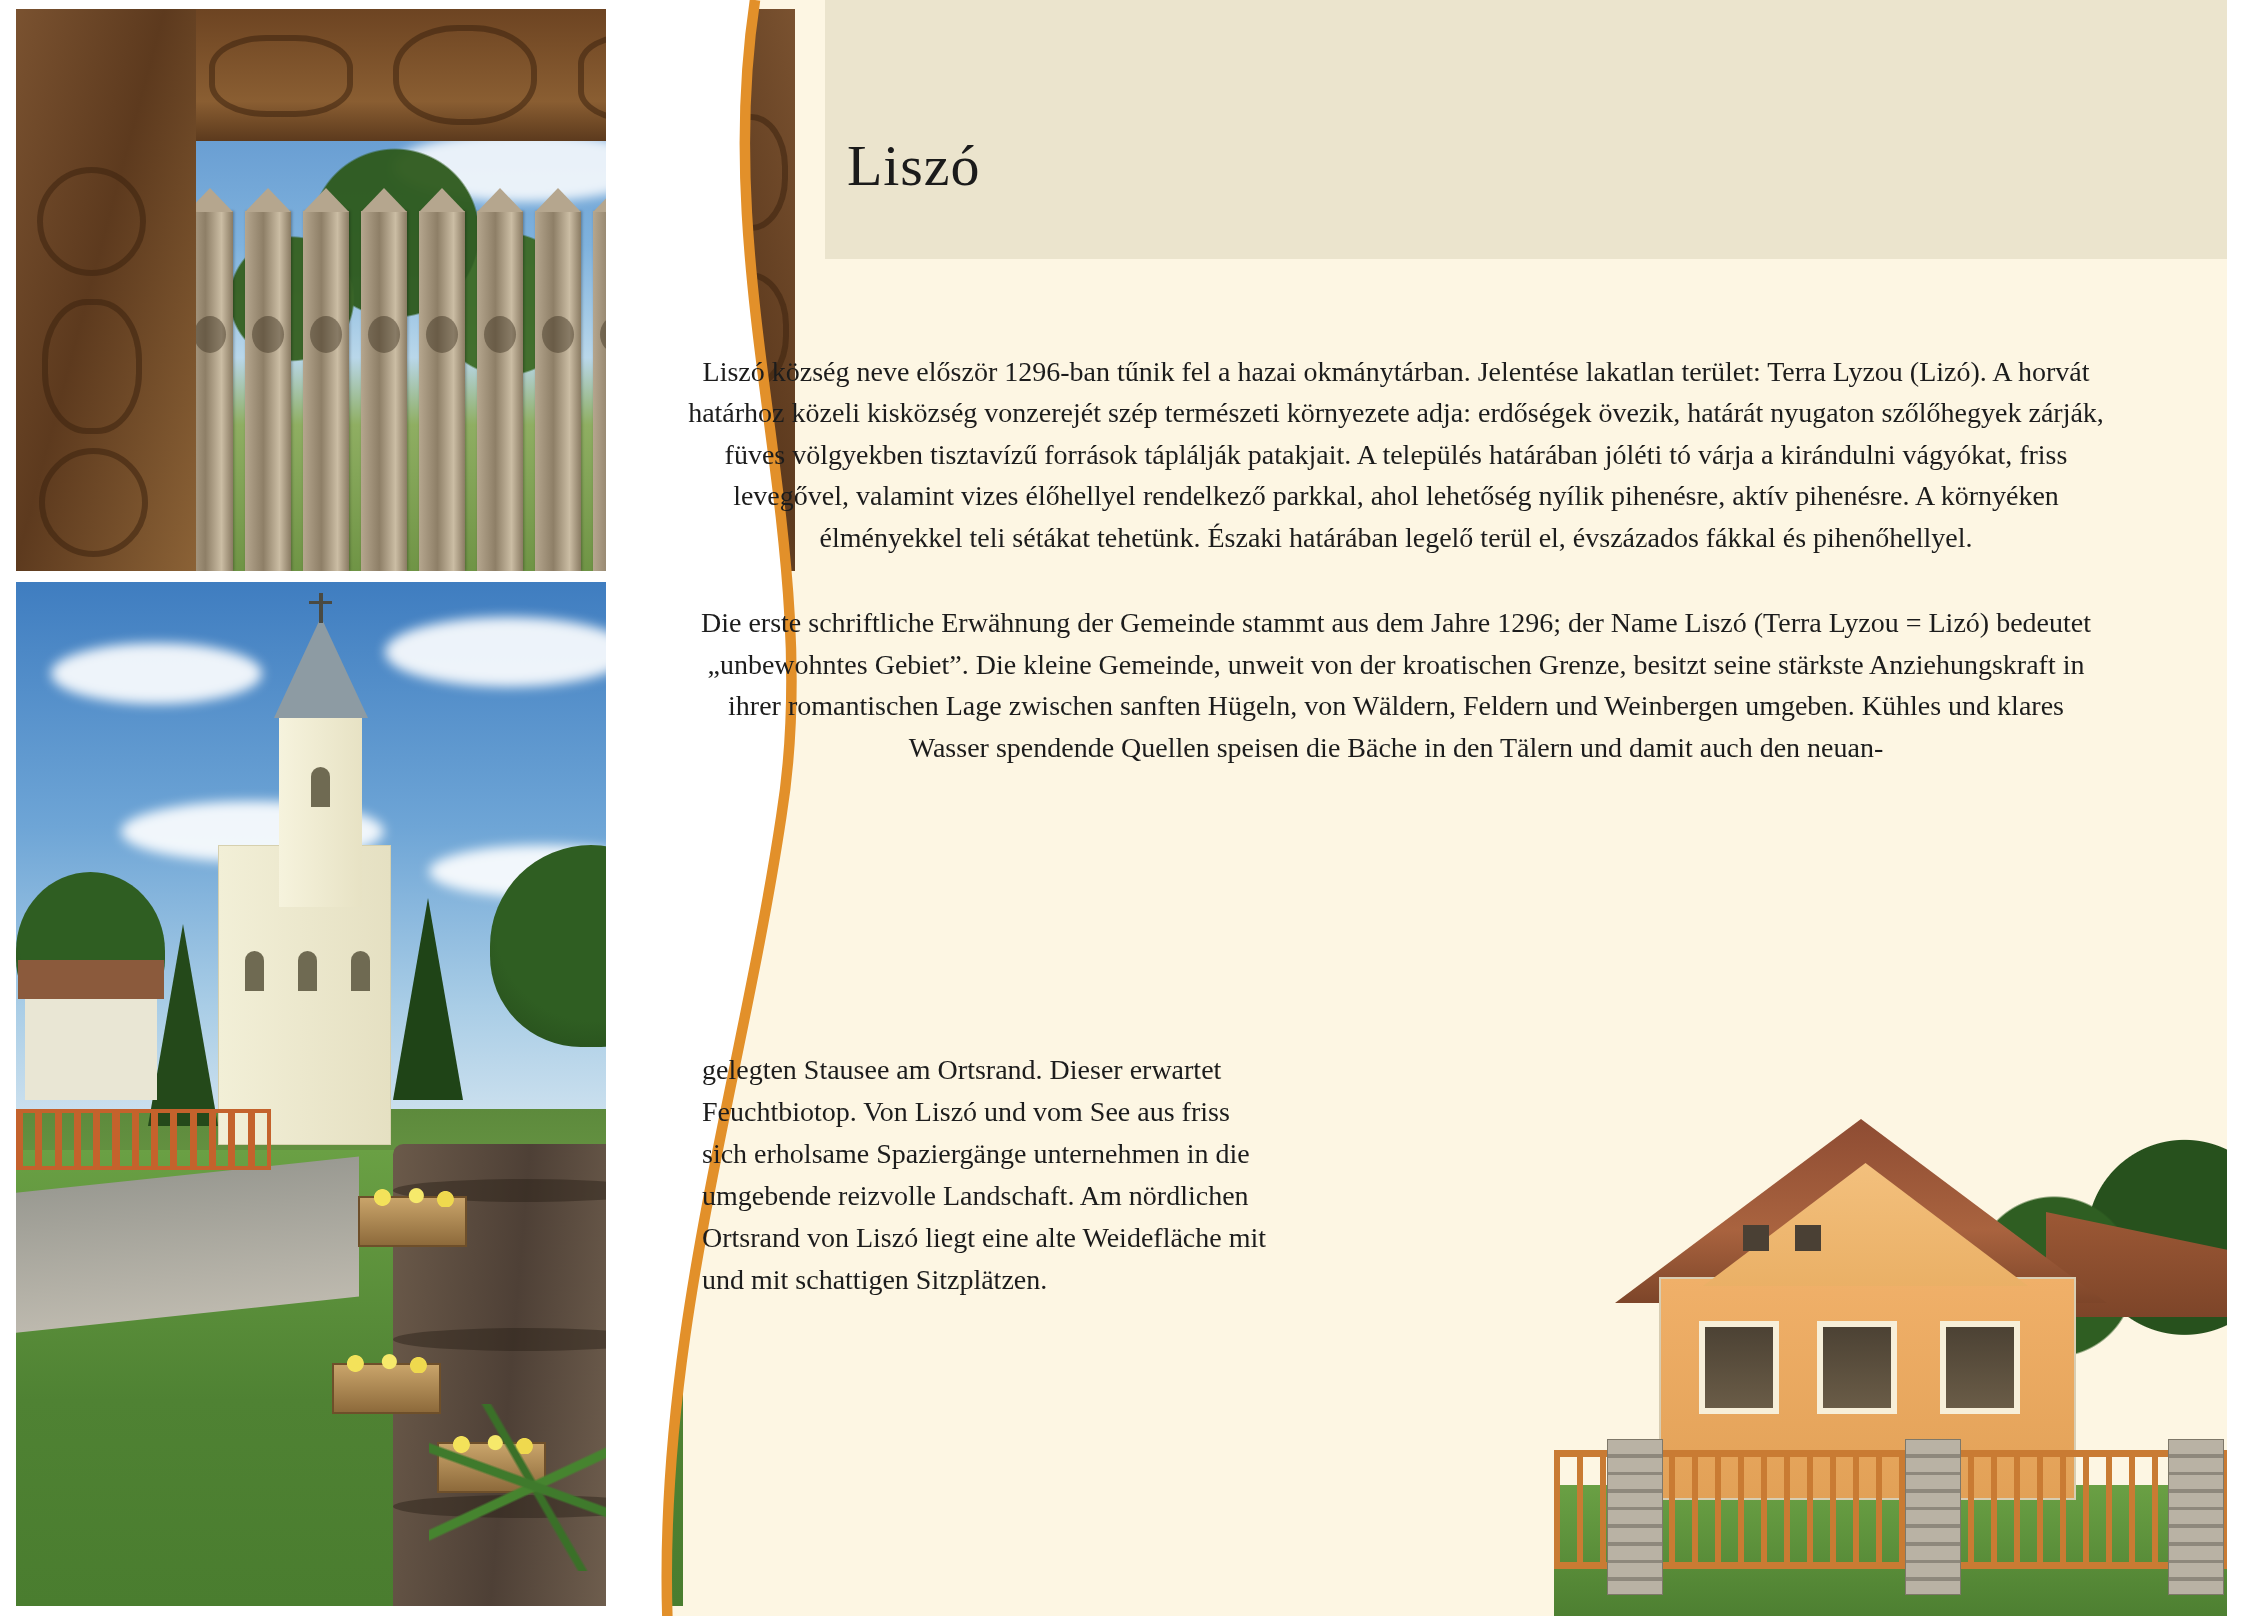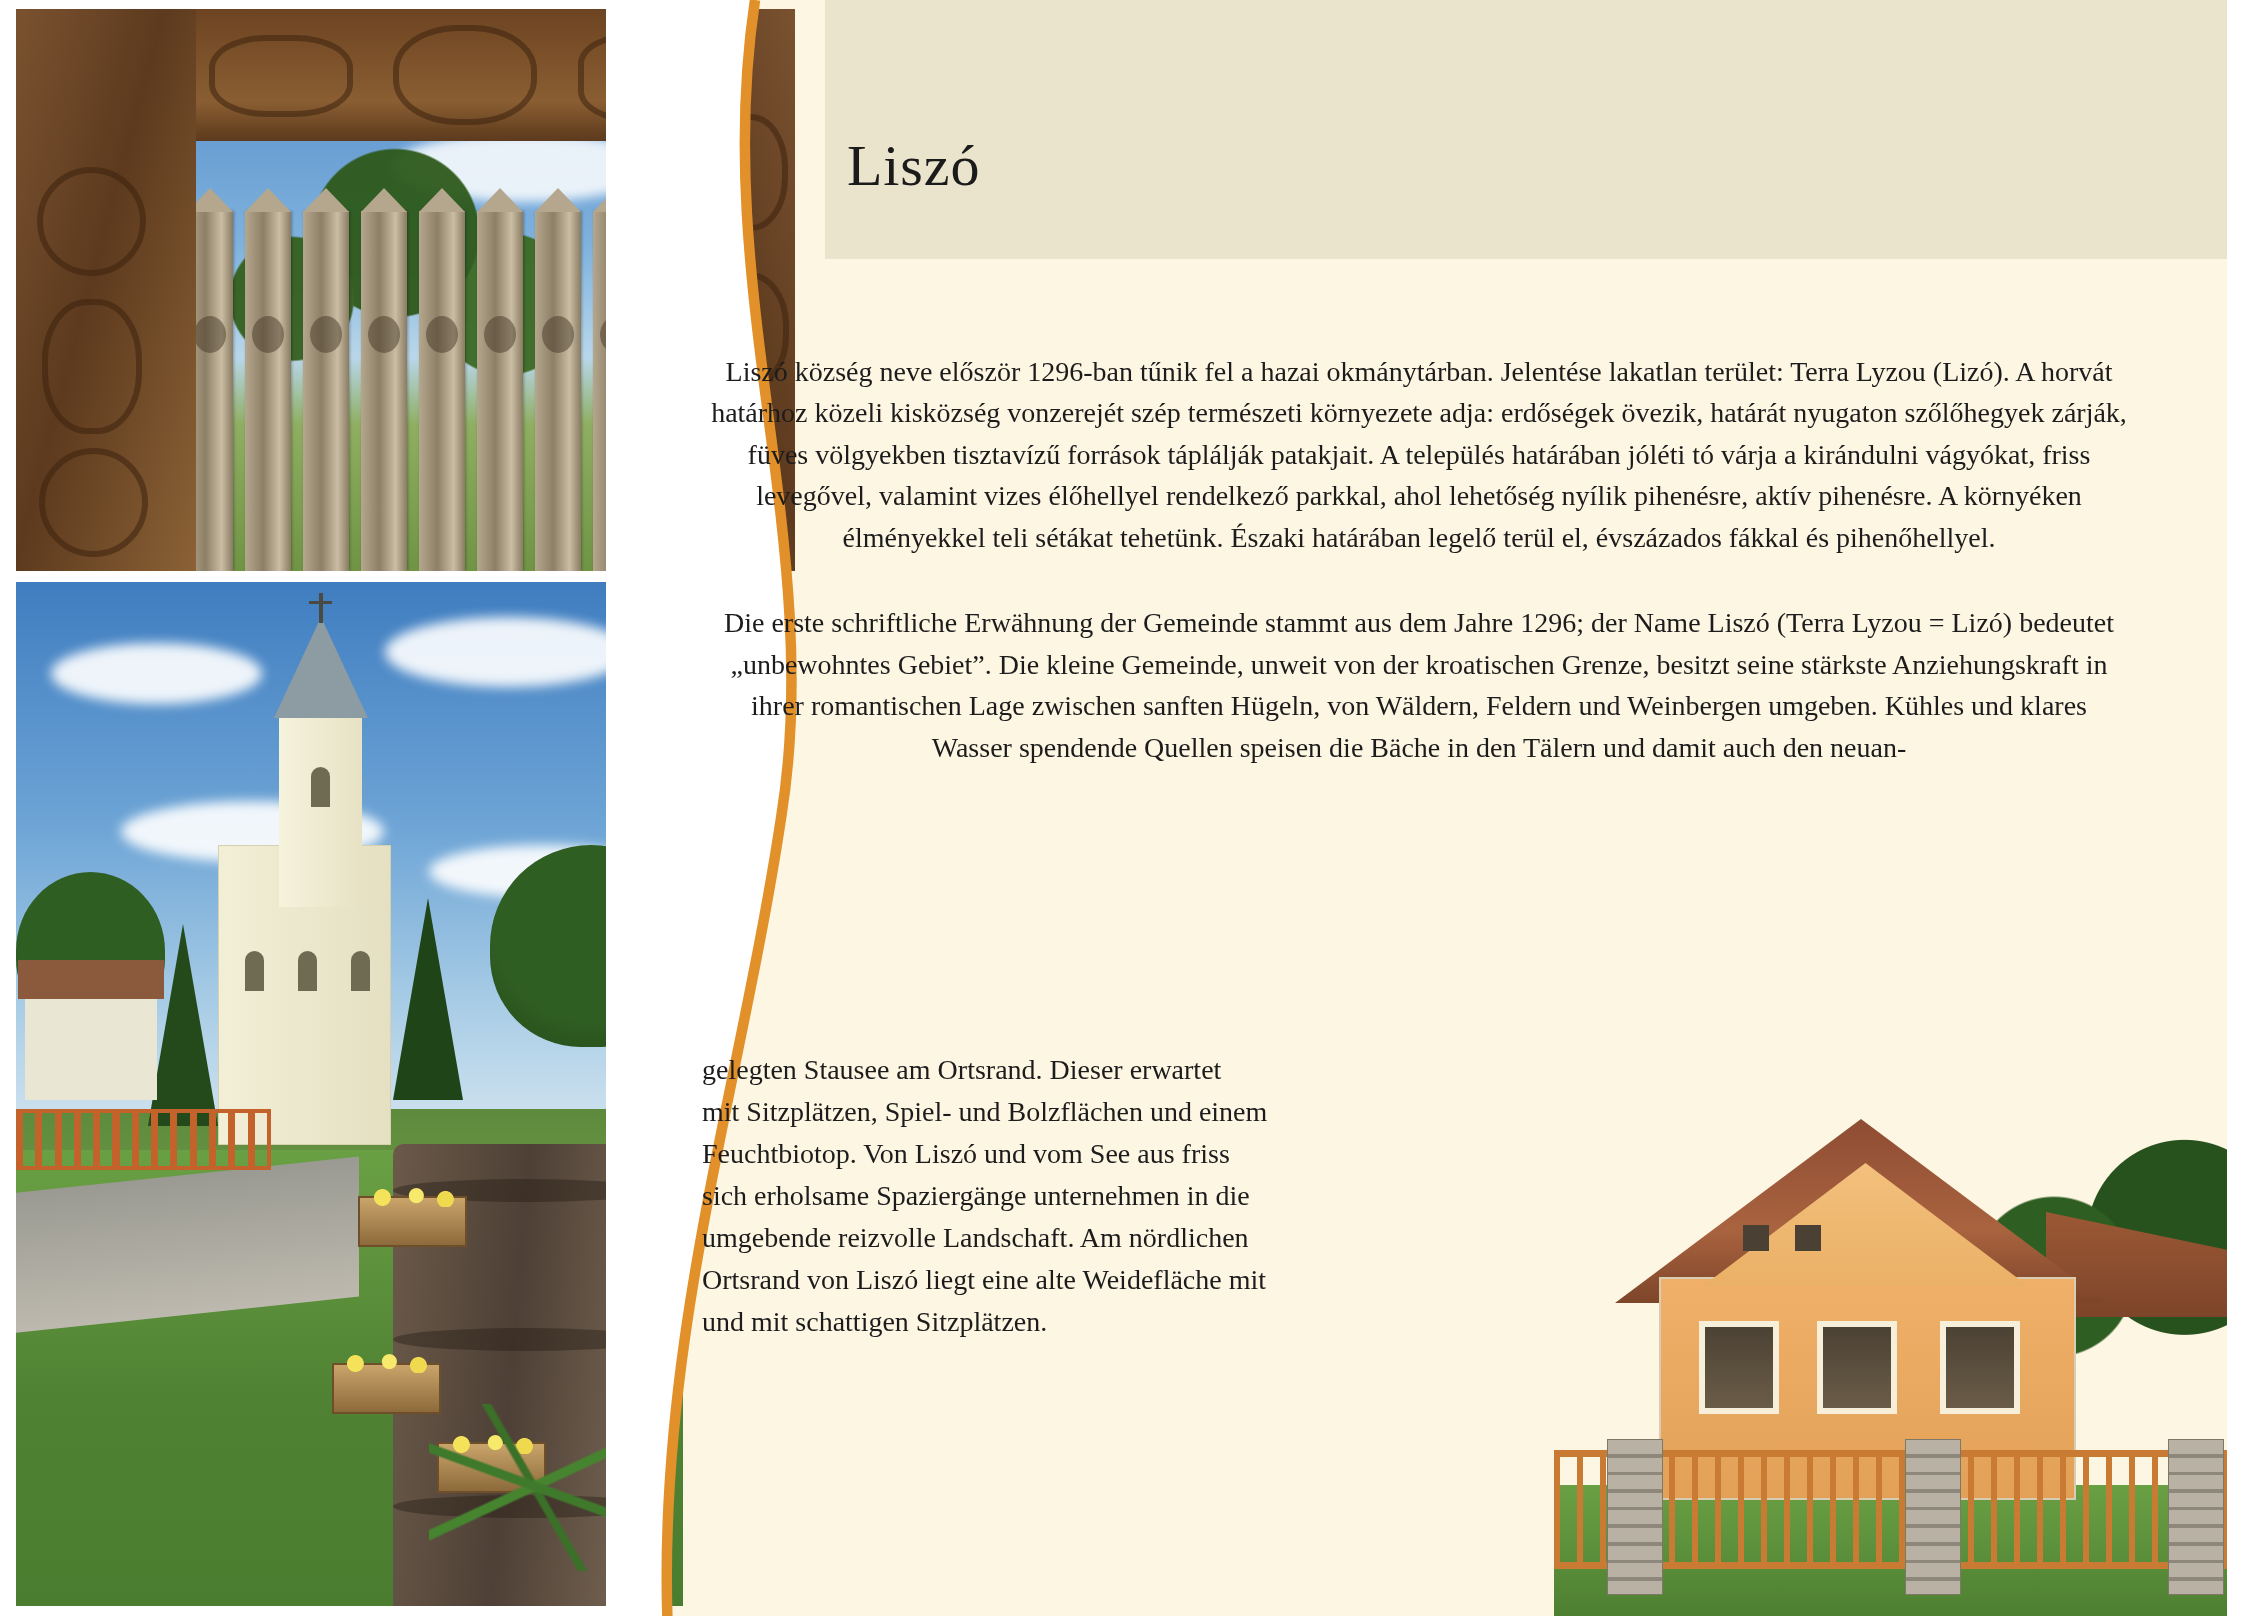--- a/index.html
+++ b/index.html
@@ -255,21 +255,21 @@
     left: 606px;
     top: 0;
     width: 298px;
     height: 1617px;
     pointer-events: none;
   }
 
   
   .text-col {
     position: absolute;
-    left: 708px;
+    left: 685px;
     top: 351px;
     width: 1422px;
   }
   p.para {
     margin: 0 0 44px 0;
     font-size: 28px;
     line-height: 1.48;
     color: #1c1c1c;
     text-align: center;
   }
@@ -460,21 +460,20 @@
     <path d="M 170 0 C 120 330, 250 620, 200 930 C 155 1230, 60 1520, 70 1842" fill="none" stroke="#e2902a" stroke-width="12"></path>
   </svg>
 
   <div class="text-col">
     <p class="para">Liszó község neve először 1296-ban tűnik fel a hazai okmánytárban. Jelentése lakatlan terület: Terra Lyzou (Lizó). A horvát határhoz közeli kisközség vonzerejét szép természeti környezete adja: erdőségek övezik, határát nyugaton szőlőhegyek zárják, füves völgyekben tisztavízű források táplálják patakjait. A település határában jóléti tó várja a kirándulni vágyókat, friss levegővel, valamint vizes élőhellyel rendelkező parkkal, ahol lehetőség nyílik pihenésre, aktív pihenésre. A környéken élményekkel teli sétákat tehetünk. Északi határában legelő terül el, évszázados fákkal és pihenőhellyel.</p>
     <p class="para para-de">Die erste schriftliche Erwähnung der Gemeinde stammt aus dem Jahre 1296; der Name Liszó (Terra Lyzou = Lizó) bedeutet „unbewohntes Gebiet”. Die kleine Gemeinde, unweit von der kroatischen Grenze, besitzt seine stärkste Anziehungskraft in ihrer romantischen Lage zwischen sanften Hügeln, von Wäldern, Feldern und Weinbergen umgeben. Kühles und klares Wasser spendende Quellen speisen die Bäche in den Tälern und damit auch den neuan-</p>
   </div>
 
   <div class="de-tail">
     <div>gelegten Stausee am Ortsrand. Dieser erwartet</div>
-    <div>mit Sitzplätzen, Spiel- und Bolzflächen und einem</div>
     <div>Feuchtbiotop. Von Liszó und vom See aus friss</div>
     <div>sich erholsame Spaziergänge unternehmen in die</div>
     <div>umgebende reizvolle Landschaft. Am nördlichen</div>
     <div>Ortsrand von Liszó liegt eine alte Weidefläche mit</div>
     <div>und mit schattigen Sitzplätzen.</div>
   </div>
 
   <div class="photo-house">
     <div class="hs-sky"></div>
     <div class="hs-trees"></div>

